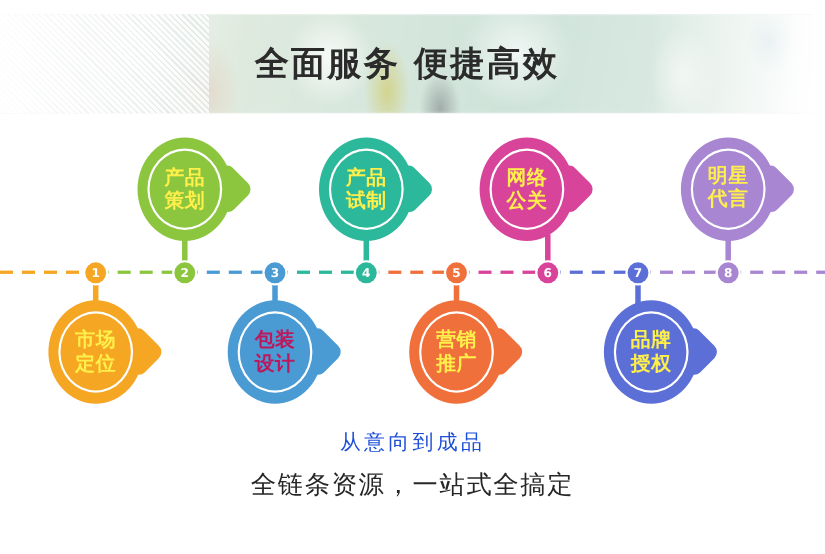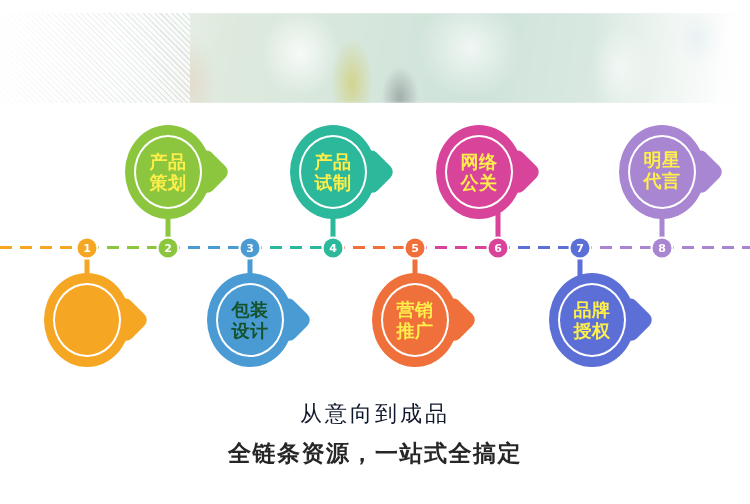--- a/index.html
+++ b/index.html
@@ -160,42 +160,42 @@
   }
 
   
   .footer {
     position: absolute;
     left: 0; right: 0;
     top: 388px;
     text-align: center;
   }
   .footer-sub {
-    font-size: 22px;
-    color: #0f172a;
+    font-size: 19px;
+    color: #1d4ed8;
     letter-spacing: 3px;
     line-height: 28px;
-    margin-top: 12px;
   }
   .footer-main {
     margin-top: 10px;
     font-size: 23px;
-    font-weight: bold;
+    font-weight: normal;
     color: #262626;
     letter-spacing: 1.5px;
     line-height: 30px;
   }
 </style>
 </head>
 <body>
 
 <div class="banner">
   <div class="banner-photo"></div>
   <div class="banner-texture"></div>
   <div class="banner-vignette"></div>
+  <div class="banner-title">全面服务 便捷高效</div>
 </div>
 
 <div class="timeline" id="timeline">
     <div class="dash-seg" style="left: 0px; width: 87px; color: rgb(245, 166, 35);"></div>
     <div class="dash-seg" style="left: 87px; width: 81px; color: rgb(140, 198, 62);"></div>
     <div class="dash-seg" style="left: 168px; width: 82px; color: rgb(74, 155, 212);"></div>
     <div class="dash-seg" style="left: 250px; width: 83px; color: rgb(44, 184, 154);"></div>
     <div class="dash-seg" style="left: 333px; width: 82px; color: rgb(240, 112, 60);"></div>
     <div class="dash-seg" style="left: 415px; width: 83px; color: rgb(217, 68, 155);"></div>
     <div class="dash-seg" style="left: 498px; width: 82px; color: rgb(92, 111, 214);"></div>
@@ -210,35 +210,37 @@
     <div class="node" style="left: 580px; top: 8.5px; background: rgb(92, 111, 214);">7</div>
     <div class="node" style="left: 662px; top: 8.5px; background: rgb(168, 134, 210);">8</div>
   </div>
 
 <div id="pins-layer">
     <div class="stem" style="left: 87px; background: rgb(245, 166, 35); top: 247px; height: 32px;"></div>
     <div class="pin" style="left: 87px; top: 273px;">
       <div class="pin-tab" style="background: rgb(245, 166, 35);"></div>
       <div class="pin-body" style="background: rgb(245, 166, 35);"></div>
       <div class="pin-ring"></div>
+      <div class="pin-label" style="color: rgb(255, 239, 74);">市场
+定位</div>
     </div>
     <div class="stem" style="left: 168px; background: rgb(140, 198, 62); top: 213px; height: 34px;"></div>
     <div class="pin" style="left: 168px; top: 125px;">
       <div class="pin-tab" style="background: rgb(140, 198, 62);"></div>
       <div class="pin-body" style="background: rgb(140, 198, 62);"></div>
       <div class="pin-ring"></div>
       <div class="pin-label" style="color: rgb(255, 239, 74);">产品
 策划</div>
     </div>
     <div class="stem" style="left: 250px; background: rgb(74, 155, 212); top: 247px; height: 32px;"></div>
     <div class="pin" style="left: 250px; top: 273px;">
       <div class="pin-tab" style="background: rgb(74, 155, 212);"></div>
       <div class="pin-body" style="background: rgb(74, 155, 212);"></div>
       <div class="pin-ring"></div>
-      <div class="pin-label" style="color: #14532d;">包装
+      <div class="pin-label" style="color: #be185d;">包装
 设计</div>
     </div>
     <div class="stem" style="left: 333px; background: rgb(44, 184, 154); top: 213px; height: 34px;"></div>
     <div class="pin" style="left: 333px; top: 125px;">
       <div class="pin-tab" style="background: rgb(44, 184, 154);"></div>
       <div class="pin-body" style="background: rgb(44, 184, 154);"></div>
       <div class="pin-ring"></div>
       <div class="pin-label" style="color: rgb(255, 239, 74);">产品
 试制</div>
     </div>

